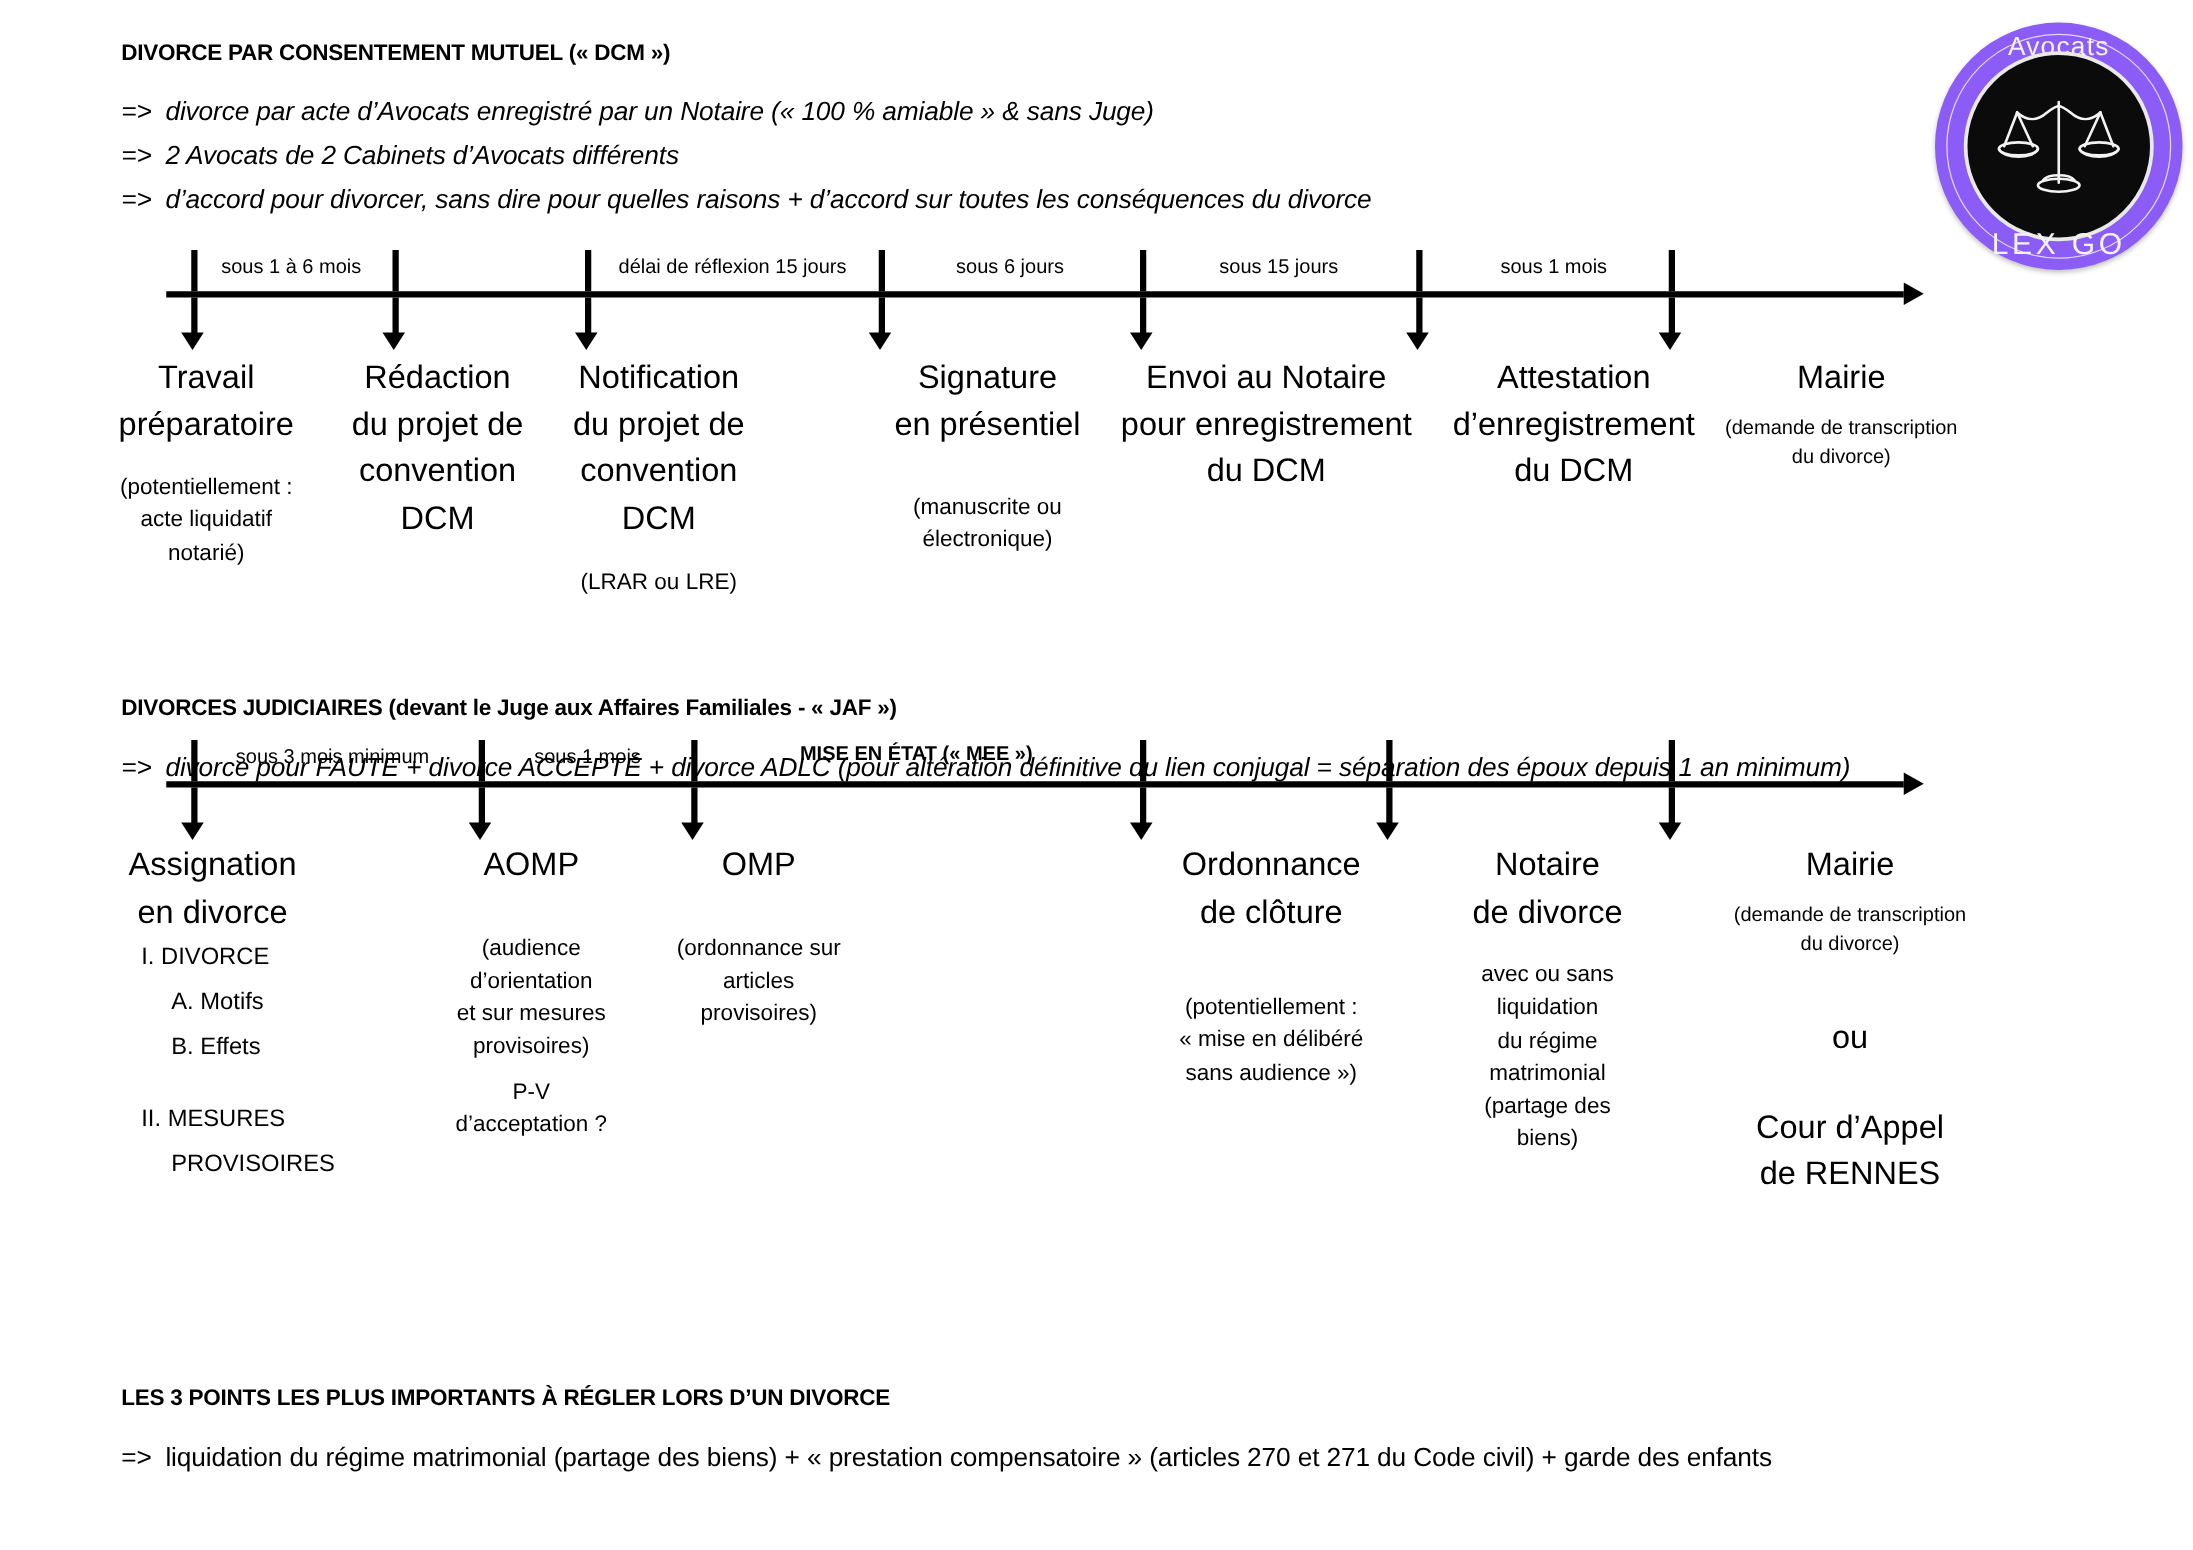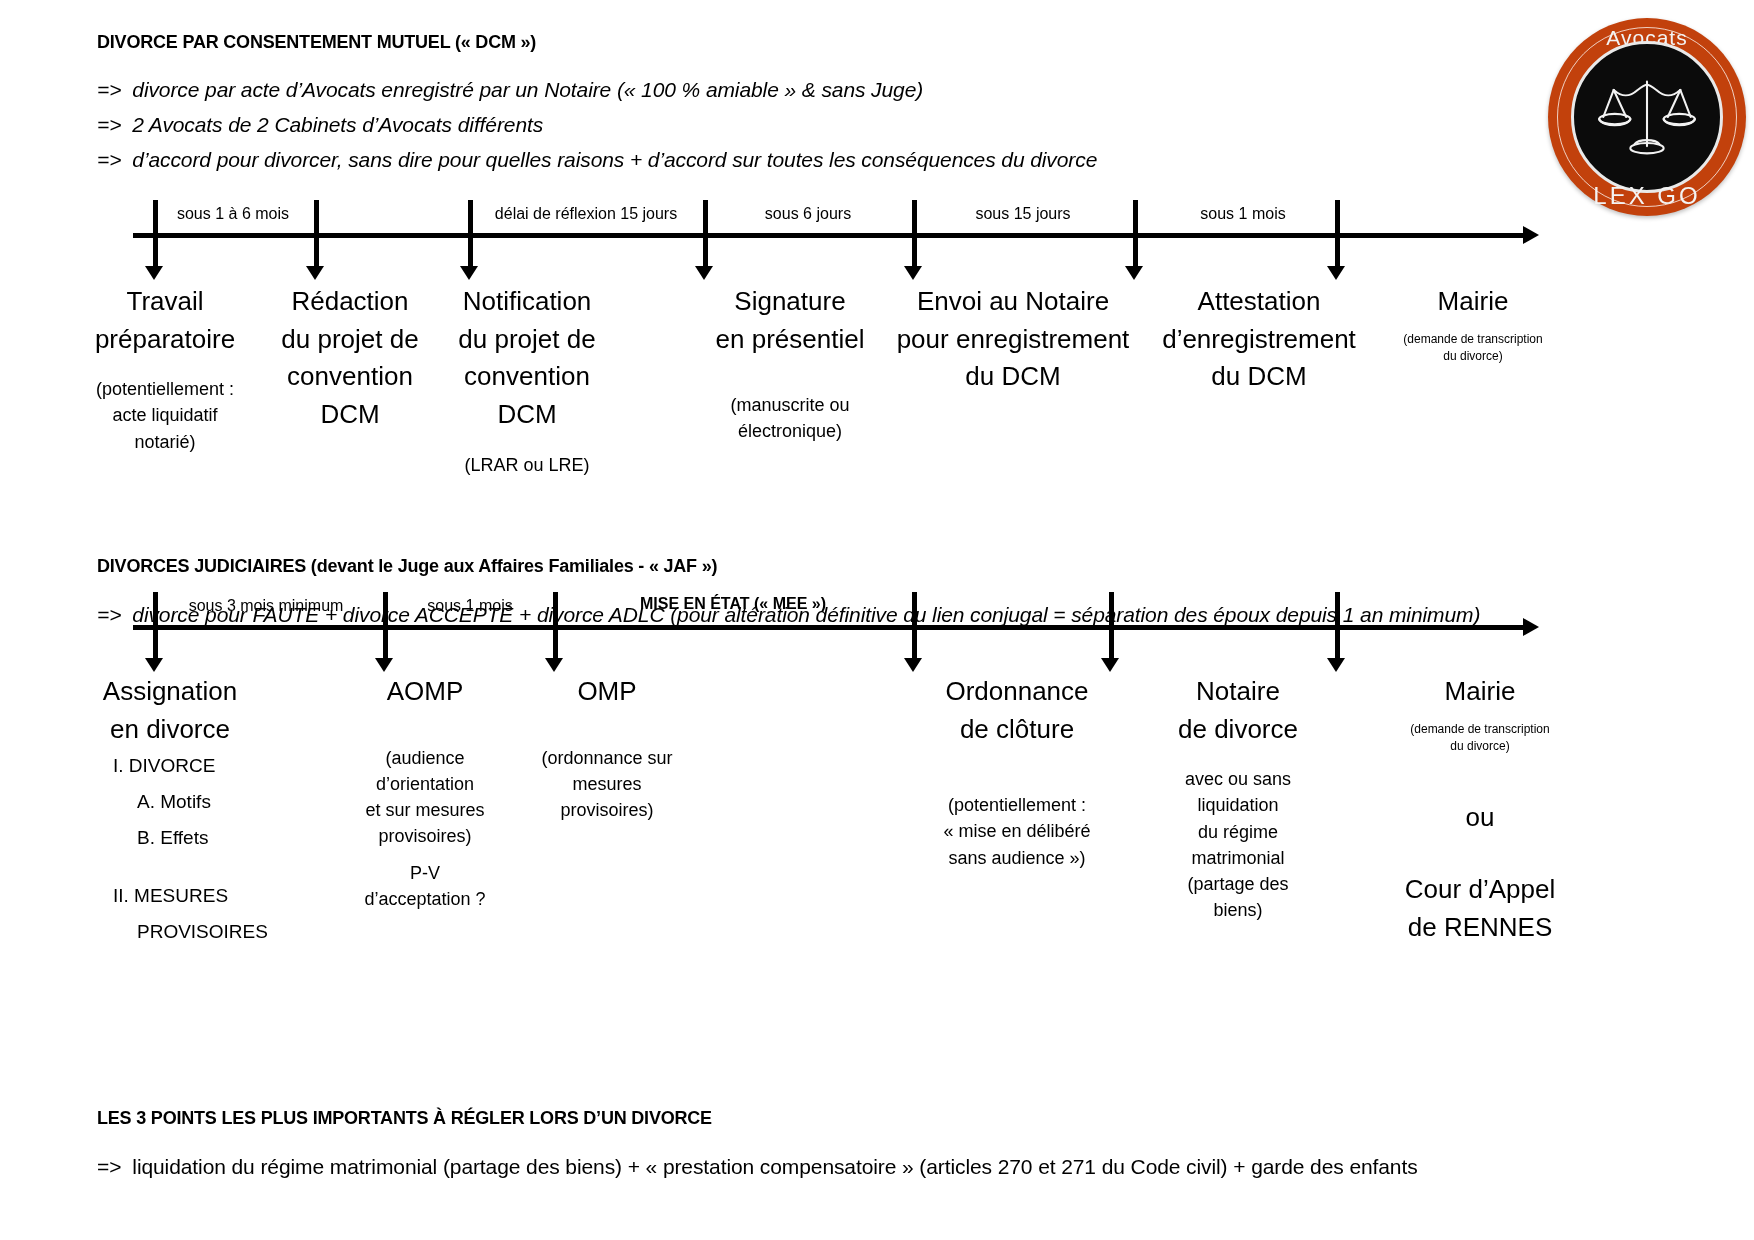--- a/index.html
+++ b/index.html
@@ -72,40 +72,40 @@
     line-height:1.45;
   }
   .node .title{
     font-size:26px;
     white-space:nowrap;
   }
   .node .sub{
     font-size:18px;
     white-space:nowrap;
   }
-  .node .sub.small{font-size:12px;}
+  .node .sub.small{font-size:16px;}
   .gap{height:18px;}
   .gap-sm{height:10px;}
   .gap-lg{height:34px;}
 
   .left-list{
     position:absolute;
     font-size:19px;
     line-height:1.9;
     text-align:left;
     white-space:nowrap;
   }
   .left-list .indent{padding-left:24px;}
 
   
   .logo{
     position:absolute;
     width:198px;height:198px;
     border-radius:50%;
-    background:#c2410c;
+    background:#8b5cf6;
     box-shadow:0 2px 4px rgba(0,0,0,.25);
   }
   .logo .ring-thin{
     position:absolute;left:9px;top:9px;right:9px;bottom:9px;
     border-radius:50%;
     border:1.5px solid rgba(255,255,255,.75);
   }
   .logo .inner{
     position:absolute;left:23px;top:23px;right:23px;bottom:23px;
     border-radius:50%;
@@ -336,21 +336,21 @@
 </div>
 <div class="abs node" style="left:425px;top:860px;">
   <div class="sub">P-V</div>
   <div class="sub">d’acceptation ?</div>
 </div>
 
 <div class="abs node" style="left:607px;top:673px;">
   <div class="title">OMP</div>
   <div class="gap-lg"></div>
   <div class="sub">(ordonnance sur</div>
-  <div class="sub">mesures</div>
+  <div class="sub">articles</div>
   <div class="sub">provisoires)</div>
 </div>
 
 <div class="abs node" style="left:1017px;top:673px;">
   <div class="title">Ordonnance</div>
   <div class="title">de clôture</div>
   <div class="gap-lg"></div>
   <div class="gap-sm"></div>
   <div class="sub">(potentiellement :</div>
   <div class="sub">« mise en délibéré</div>

